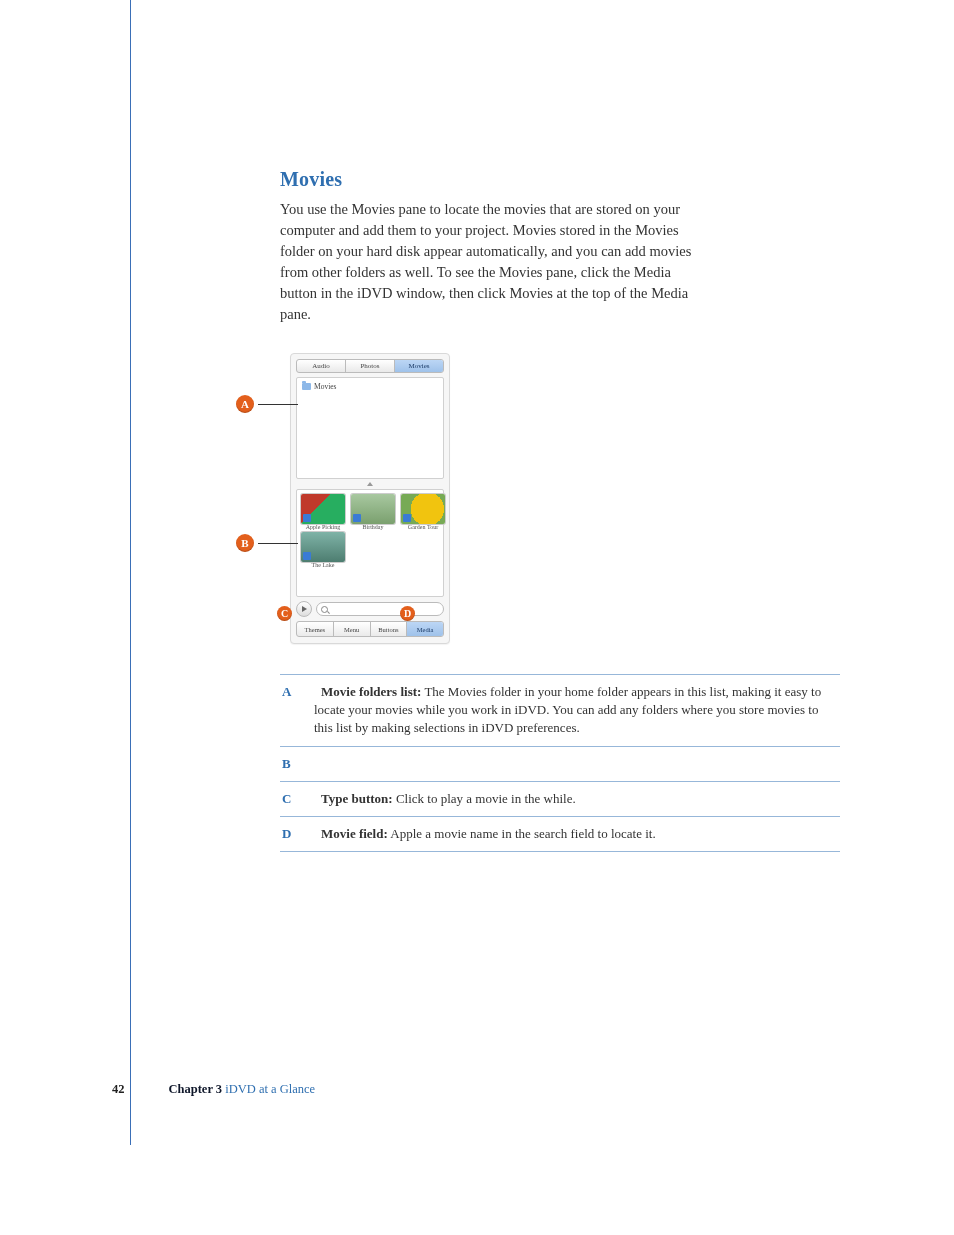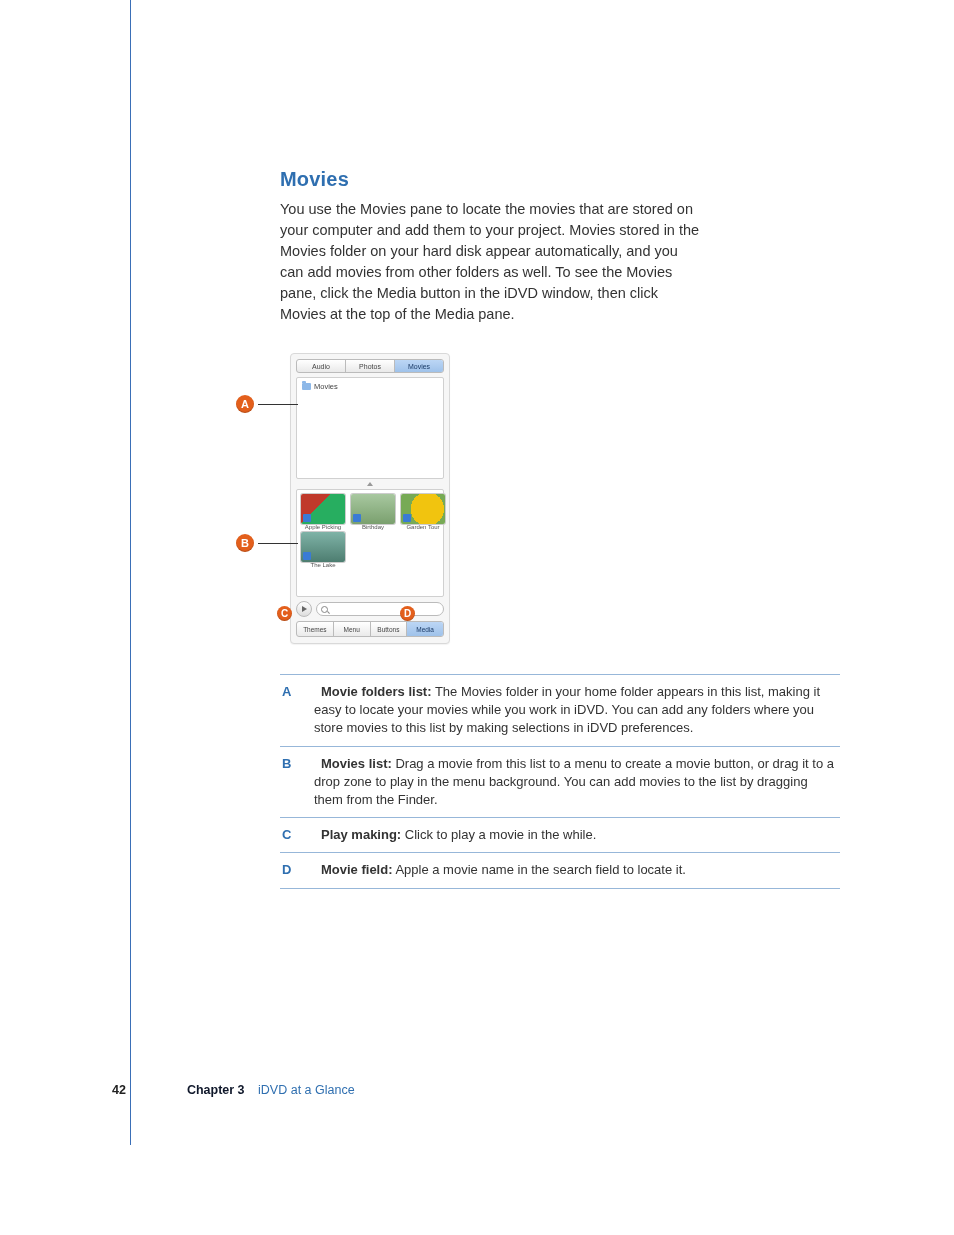--- a/index.html
+++ b/index.html
@@ -1,17 +1,17 @@
 <!DOCTYPE html>
 <html><head>
 <meta charset="utf-8">
 <style>
   * { box-sizing: border-box; margin: 0; padding: 0; }
   html, body { width: 954px; height: 1235px; background: #fff; font-family: "Helvetica Neue", Helvetica, Arial, sans-serif; color: #222; }
-  .page { position: relative; width: 805px; height: 1235px; padding: 168px 100px 0 280px; }
+  .page { position: relative; width: 805px; height: 1235px; padding: 168px 100px 0 280px; font-family: Liberation Serif, serif; }
   .rule { position: absolute; left: 130px; top: 0; bottom: 90px; width: 1px; background: #3a6fb7; }
 
   h2.section { color: #2f6fb0; font-size: 20px; font-weight: 600; margin-bottom: 8px; letter-spacing: .2px; }
   p.lead { font-size: 14.5px; line-height: 1.45; color: #333; margin-bottom: 28px; max-width: 560px; }
 
   
   .shot-wrap { position: relative; width: 220px; margin-bottom: 30px; }
   .shot { width: 160px; margin-left: 10px; border: 1px solid #d9d9d9; border-radius: 4px; background: #f6f6f6; padding: 5px 5px 6px; box-shadow: 0 1px 1px rgba(0,0,0,.05); }
 
   .seg { display: flex; height: 14px; border: 1px solid #bbb; border-radius: 3px; overflow: hidden; font-size: 7px; background: linear-gradient(#fff,#e9e9e9); margin-bottom: 4px; }
@@ -60,24 +60,24 @@
   .co-d { left:120px; top:253px;} 
 
   
   .legend { width: 560px; border-top: 1px solid #97b7d9; }
   .lrow { display:flex; gap:18px; padding:8px 2px; border-bottom:1px solid #97b7d9; font-size:13px; line-height:1.4; }
   .lkey { color:#2f6fb0; font-weight:700; width:14px; flex:none; }
   .ltext { color:#333; }
   .ltext b { font-weight:700;padding-left:7px; }
 
   
-  .footer { position:absolute; left:112px; bottom:138px; font-size:12.5px; display:flex; align-items:baseline; gap:61px; }
+  .footer { position:absolute; left:112px; bottom:138px; font-size:12.5px; display:flex; align-items:baseline; gap:44px; }
   .footer .pnum { font-weight:700; color:#222; }
   .footer .chap { font-weight:700; color:#0f172a; }
-  .footer .title { color:#2f6fb0; margin-left:10px; }
+  .footer .title { color:#2f6fb0; }
 </style>
 </head>
 <body>
 
 <div class="page">
   <div class="rule"></div>
 
   <h2 class="section">Movies</h2>
   <p class="lead">You use the Movies pane to locate the movies that are stored on your computer and add them to your project. Movies stored in the Movies folder on your hard disk appear automatically, and you can add movies from other folders as well. To see the Movies pane, click the Media button in the iDVD window, then click Movies at the top of the Media pane.</p>
 
@@ -161,25 +161,24 @@
     </div>
   </div>
 
   <div class="legend">
     <div class="lrow">
       <div class="lkey">A</div>
       <div class="ltext"><b>Movie folders list:</b><span>  The Movies folder in your home folder appears in this list, making it easy to locate your movies while you work in iDVD. You can add any folders where you store movies to this list by making selections in iDVD preferences.</span></div>
     </div>
     <div class="lrow">
       <div class="lkey">B</div>
-      <div class="ltext"><b>Movies list:</b><span>  Drag a movie from this list to a menu to create a movie button, or drag it to a drop zone to play in the menu background. You can add movies to the list by dragging them from the Finder.</span></div>
     </div>
     <div class="lrow">
       <div class="lkey">C</div>
-      <div class="ltext"><b>Play making:</b><span>  Click to play a movie in the while.</span></div>
+      <div class="ltext"><b>Type button:</b><span>  Click to play a movie in the while.</span></div>
     </div>
     <div class="lrow">
       <div class="lkey">D</div>
       <div class="ltext"><b>Movie field:</b><span>  Apple a movie name in the search field to locate it.</span></div>
     </div>
   </div>
 
   <div class="footer">
     <span class="pnum">42</span>
     <span>

